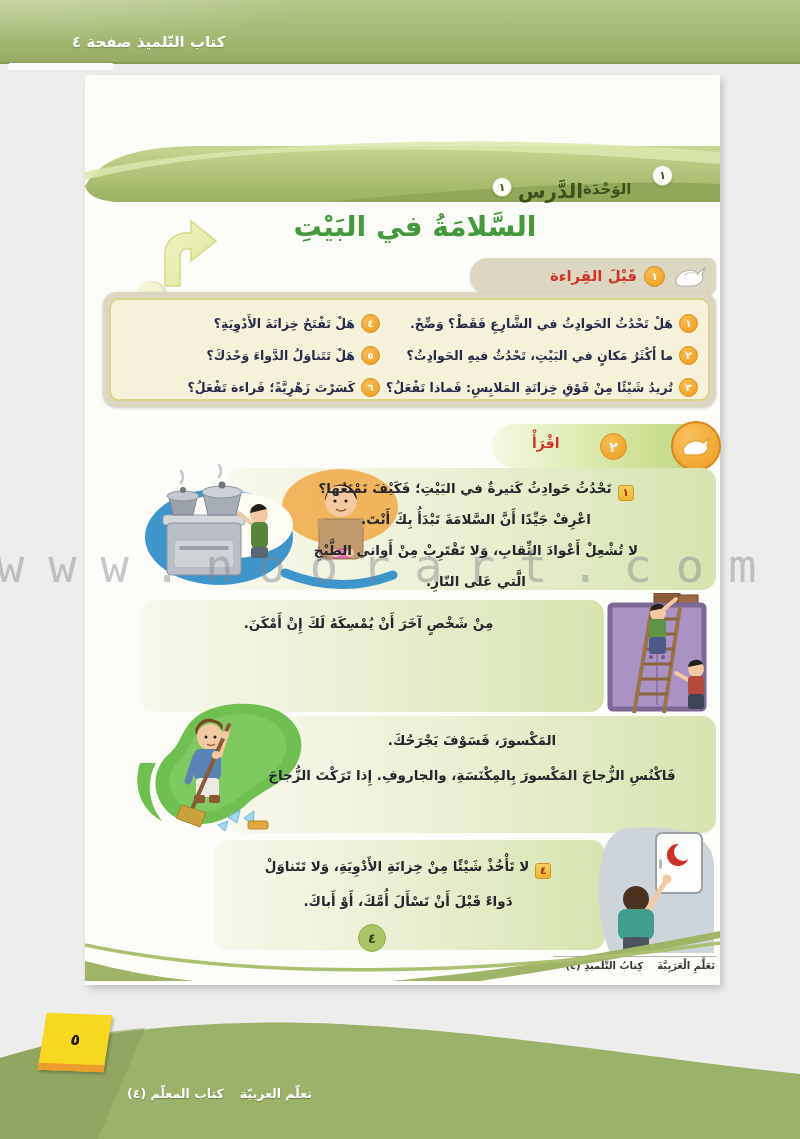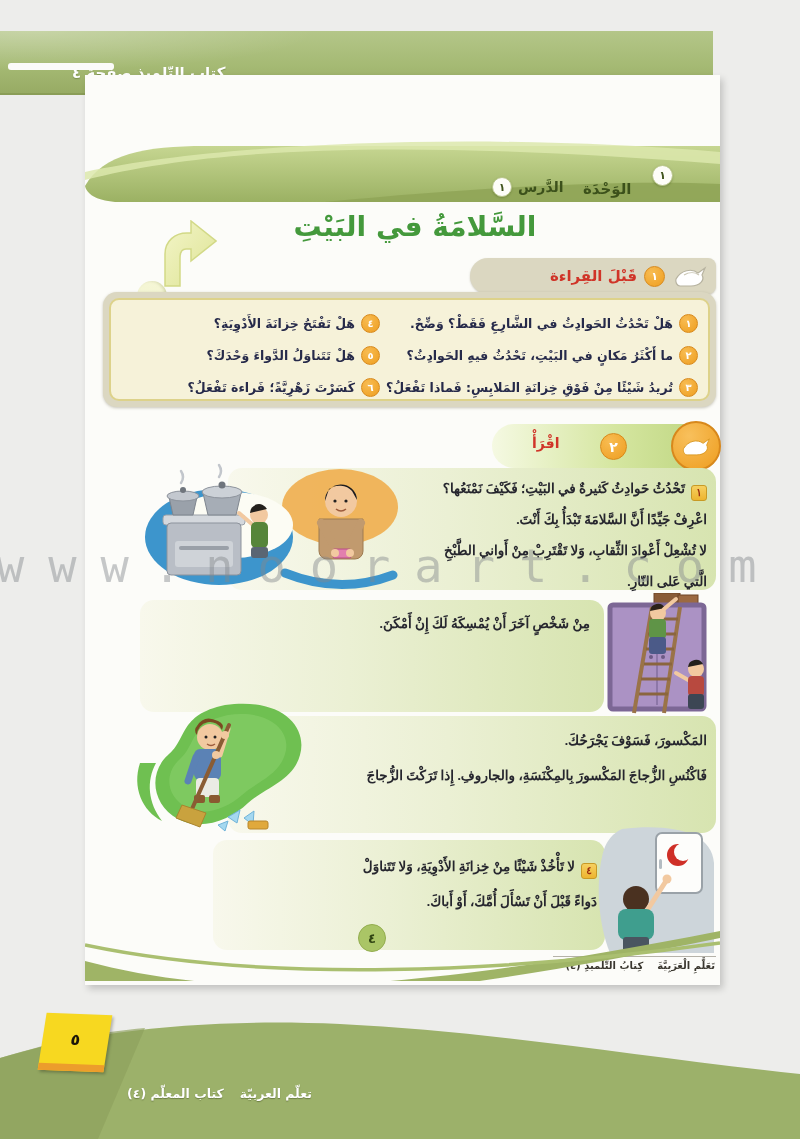--- a/index.html
+++ b/index.html
@@ -1,22 +1,22 @@
 <!DOCTYPE html>
 <html lang="ar"><head>
 <meta charset="utf-8">
 <style>
   html,body{margin:0;padding:0;}
   body{background:#e9e9e7;font-family:"DejaVu Sans",sans-serif;}
   #canvas{position:relative;width:800px;height:1139px;margin:0 auto;background:#ededeb;overflow:hidden;}
 
   
-  .topbar{position:absolute;left:0;top:0;width:713px;height:62px;
+  .topbar{position:absolute;left:0;top:0;width:800px;height:62px;
     background:linear-gradient(180deg,#b4c689 0%,#a5ba74 55%,#97ab64 100%);
-    border-bottom:2px solid #8a9d57;z-index:2;margin-top:31px;}
+    border-bottom:2px solid #8a9d57;z-index:2;}
   .topbar-hl{position:absolute;left:0;top:0;width:320px;height:40px;
     background:radial-gradient(ellipse at 10% 0%,rgba(255,255,255,.25),rgba(255,255,255,0) 70%);}
   .topbar-title{position:absolute;left:72px;top:33px;direction:rtl;color:#ffffff;
     font-size:15px;font-weight:bold;letter-spacing:.3px;text-shadow:0 1px 1px rgba(90,110,50,.5);}
   .under-tab{position:absolute;left:8px;top:63px;width:106px;height:7px;background:#fbfbf9;border-radius:3px;z-index:3;}
 
   
   .page{position:absolute;left:85px;top:75px;width:635px;height:910px;background:#fcfcf9;
     box-shadow:3px 4px 7px rgba(0,0,0,.18);z-index:4;}
 
@@ -62,21 +62,21 @@
     box-shadow:0 1px 3px rgba(120,115,90,.4);}
   .qbox-inner{position:absolute;left:6px;top:6px;right:6px;bottom:6px;background:#f6f2d9;
     border:2px solid #ddd28a;border-radius:10px;}
   .qrow{position:absolute;height:30px;display:flex;direction:rtl;align-items:center;gap:6px;}
   .qrow .onum{width:17px;height:17px;font-size:10px;}
   .qtext{color:#262a4a;font-weight:bold;font-size:12.5px;white-space:nowrap;direction:rtl;}
 
   
   .parabox{position:absolute;border-radius:14px;
     background:linear-gradient(270deg,#d7e4b0 0%,#ebf0d4 55%,#f8f8ec 100%);}
-  .paratext{position:absolute;direction:rtl;text-align:right;color:#26262e;font-weight:bold;font-size:13.5px;z-index:6;font-family:Liberation Serif, serif;}
+  .paratext{position:absolute;direction:rtl;text-align:center;color:#26262e;font-weight:bold;font-size:13.5px;z-index:6;}
   .pline{white-space:nowrap;}
   .sqnum{display:inline-flex;width:16px;height:16px;border-radius:3px;margin-left:6px;
     background:linear-gradient(180deg,#f6d060,#edb52f);border:1px solid #c89a25;box-sizing:border-box;
     color:#9c2f0f;font-size:10.5px;font-weight:bold;align-items:center;justify-content:center;vertical-align:-3px;}
 
   .illus{position:absolute;z-index:5;}
 
   
   .pnum{position:absolute;left:273px;top:849px;width:28px;height:28px;border-radius:50%;
     background:#aac566;border:1px solid #93ad4f;box-sizing:border-box;color:#2f4312;font-size:13px;font-weight:bold;
@@ -122,21 +122,21 @@
         </linearGradient>
       </defs>
       <path d="M0 46 C 18 14 60 6 120 6 L 635 6 L 635 62 L 30 62 C 10 60 2 54 0 46 Z" fill="url(#gband)"></path>
       <path d="M0 40 C 130 6 330 0 635 24 L 635 12 C 400 -8 140 2 0 32 Z" fill="#dce8ad" opacity="0.85"></path>
       <path d="M240 62 C 410 46 540 40 635 44 L 635 62 Z" fill="#90a558" opacity="0.9"></path>
     </svg>
     <div class="circle-white" style="left:567px;top:90px;">
       <span>١</span>
     </div>
     <div class="band-label" style="left:498px;top:105px;font-size:15px;">الوَحْدَة</div>
-    <div class="band-label" style="left:433px;top:104px;font-size:14px;">الدَّرس</div>
+    <div class="band-label" style="left:433px;top:104px;font-size:20px;">الدَّرس</div>
     <div class="circle-white" style="left:407px;top:102px;width:18px;height:18px;">
       <span>١</span>
     </div>
 
     <div class="lesson-title">السَّلامَةُ في البَيْتِ</div>
 
     <svg class="illus" style="left:60px;top:145px;" width="72" height="72" viewBox="0 0 72 72">
       <defs>
           <linearGradient id="garr" x1="0" y1="0" x2="1" y2="1">
         <stop offset="0" stop-color="#f3f5c8"></stop>

